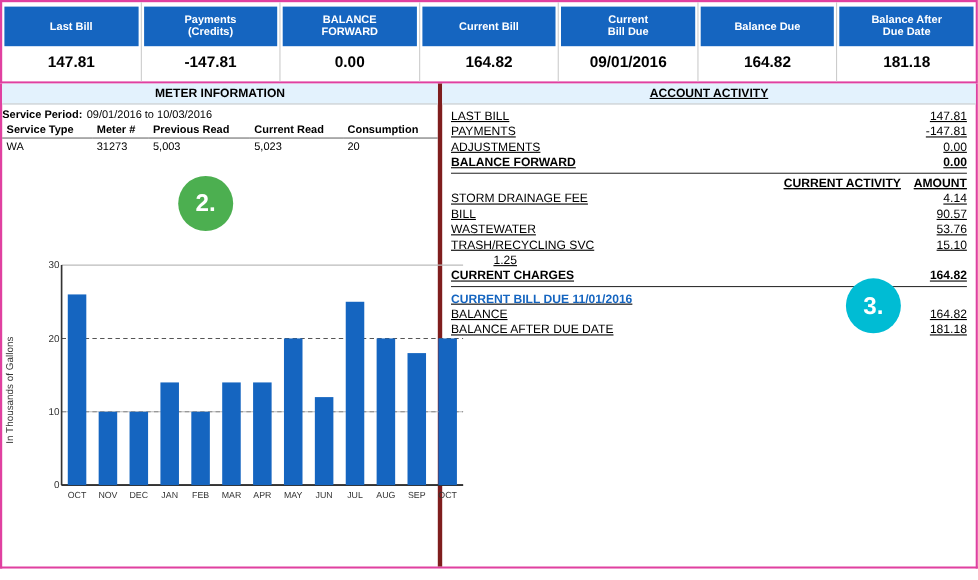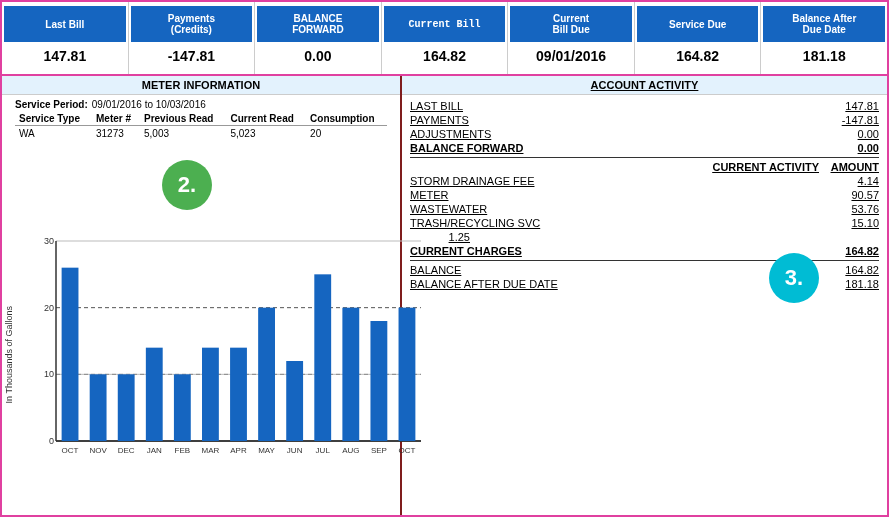--- a/index.html
+++ b/index.html
@@ -39,35 +39,35 @@
     
     .main-content {
       display: flex;
       border: 2px solid #e040a0;
       border-top: none;
     }
 
     
     .left-panel {
       width: 400px;
-      border-right: 2px solid #7f1d1d;
+      border-right: 4px solid #7f1d1d;
     }
 
     .section-header {
       text-align: center;
       font-weight: bold;
       font-size: 11px;
       color: #000;
       padding: 3px;
       border-bottom: 1px solid #ccc;
       background: #e3f2fd;
     }
 
     .meter-info {
-      padding: 4px 13px;
+      padding: 4px 0;
     }
     .meter-info .service-period-row {
       display: flex;
       margin-bottom: 2px;
       font-size: 10px;
     }
     .meter-info .sp-label { font-weight: bold; margin-right: 4px; }
 
     .meter-table {
       width: 100%;
@@ -154,30 +154,30 @@
       <div class="label" style="white-space: pre-line;">Payments
 (Credits)</div>
       <div class="value">-147.81</div>
     </div>
     <div class="summary-cell">
       <div class="label" style="white-space: pre-line;">BALANCE
 FORWARD</div>
       <div class="value">0.00</div>
     </div>
     <div class="summary-cell">
-      <div class="label" style="white-space: pre-line; font-family: Liberation Mono, monospace;">Current Bill</div>
+      <div class="label" style="white-space: pre-line;">Current Bill</div>
       <div class="value">164.82</div>
     </div>
     <div class="summary-cell">
       <div class="label" style="white-space: pre-line;">Current
 Bill Due</div>
       <div class="value">09/01/2016</div>
     </div>
     <div class="summary-cell">
-      <div class="label" style="white-space: pre-line;">Service Due</div>
+      <div class="label" style="white-space: pre-line;">Balance Due</div>
       <div class="value">164.82</div>
     </div>
     <div class="summary-cell">
       <div class="label" style="white-space: pre-line;">Balance After
 Due Date</div>
       <div class="value">181.18</div>
     </div>
   </div>
 
 <div class="main-content">
@@ -288,21 +288,21 @@
       <div class="account-row underline-label">
         <span class="desc" style="text-decoration:underline; font-weight:bold;">CURRENT ACTIVITY</span>
         <span class="amt" style="text-decoration:underline; font-weight:bold;">AMOUNT</span>
       </div>
       <div id="activity-rows">
           <div class="account-row">
             <span class="desc">STORM DRAINAGE FEE</span>
             <span class="amt">4.14</span>
           </div>
           <div class="account-row">
-            <span class="desc">METER</span>
+            <span class="desc">BILL</span>
             <span class="amt">90.57</span>
           </div>
           <div class="account-row">
             <span class="desc">WASTEWATER</span>
             <span class="amt">53.76</span>
           </div>
           <div class="account-row">
             <span class="desc">TRASH/RECYCLING SVC</span>
             <span class="amt">15.10</span>
           </div>
@@ -314,20 +314,21 @@
             <span class="amt">164.82</span>
           </div>
         </div>
       <div class="divider-line"></div>
 
       <div style="position:relative;">
         <div class="number-badge badge-cyan" style="right:60px; top:-10px;">
           <span>3.</span>
         </div>
       </div>
+      <div class="current-bill-due">CURRENT BILL DUE 11/01/2016</div>
       <div id="balance-rows">
           <div class="account-row">
             <span class="desc">BALANCE</span>
             <span class="amt">164.82</span>
           </div>
           <div class="account-row">
             <span class="desc">BALANCE AFTER DUE DATE</span>
             <span class="amt">181.18</span>
           </div>
         </div>

